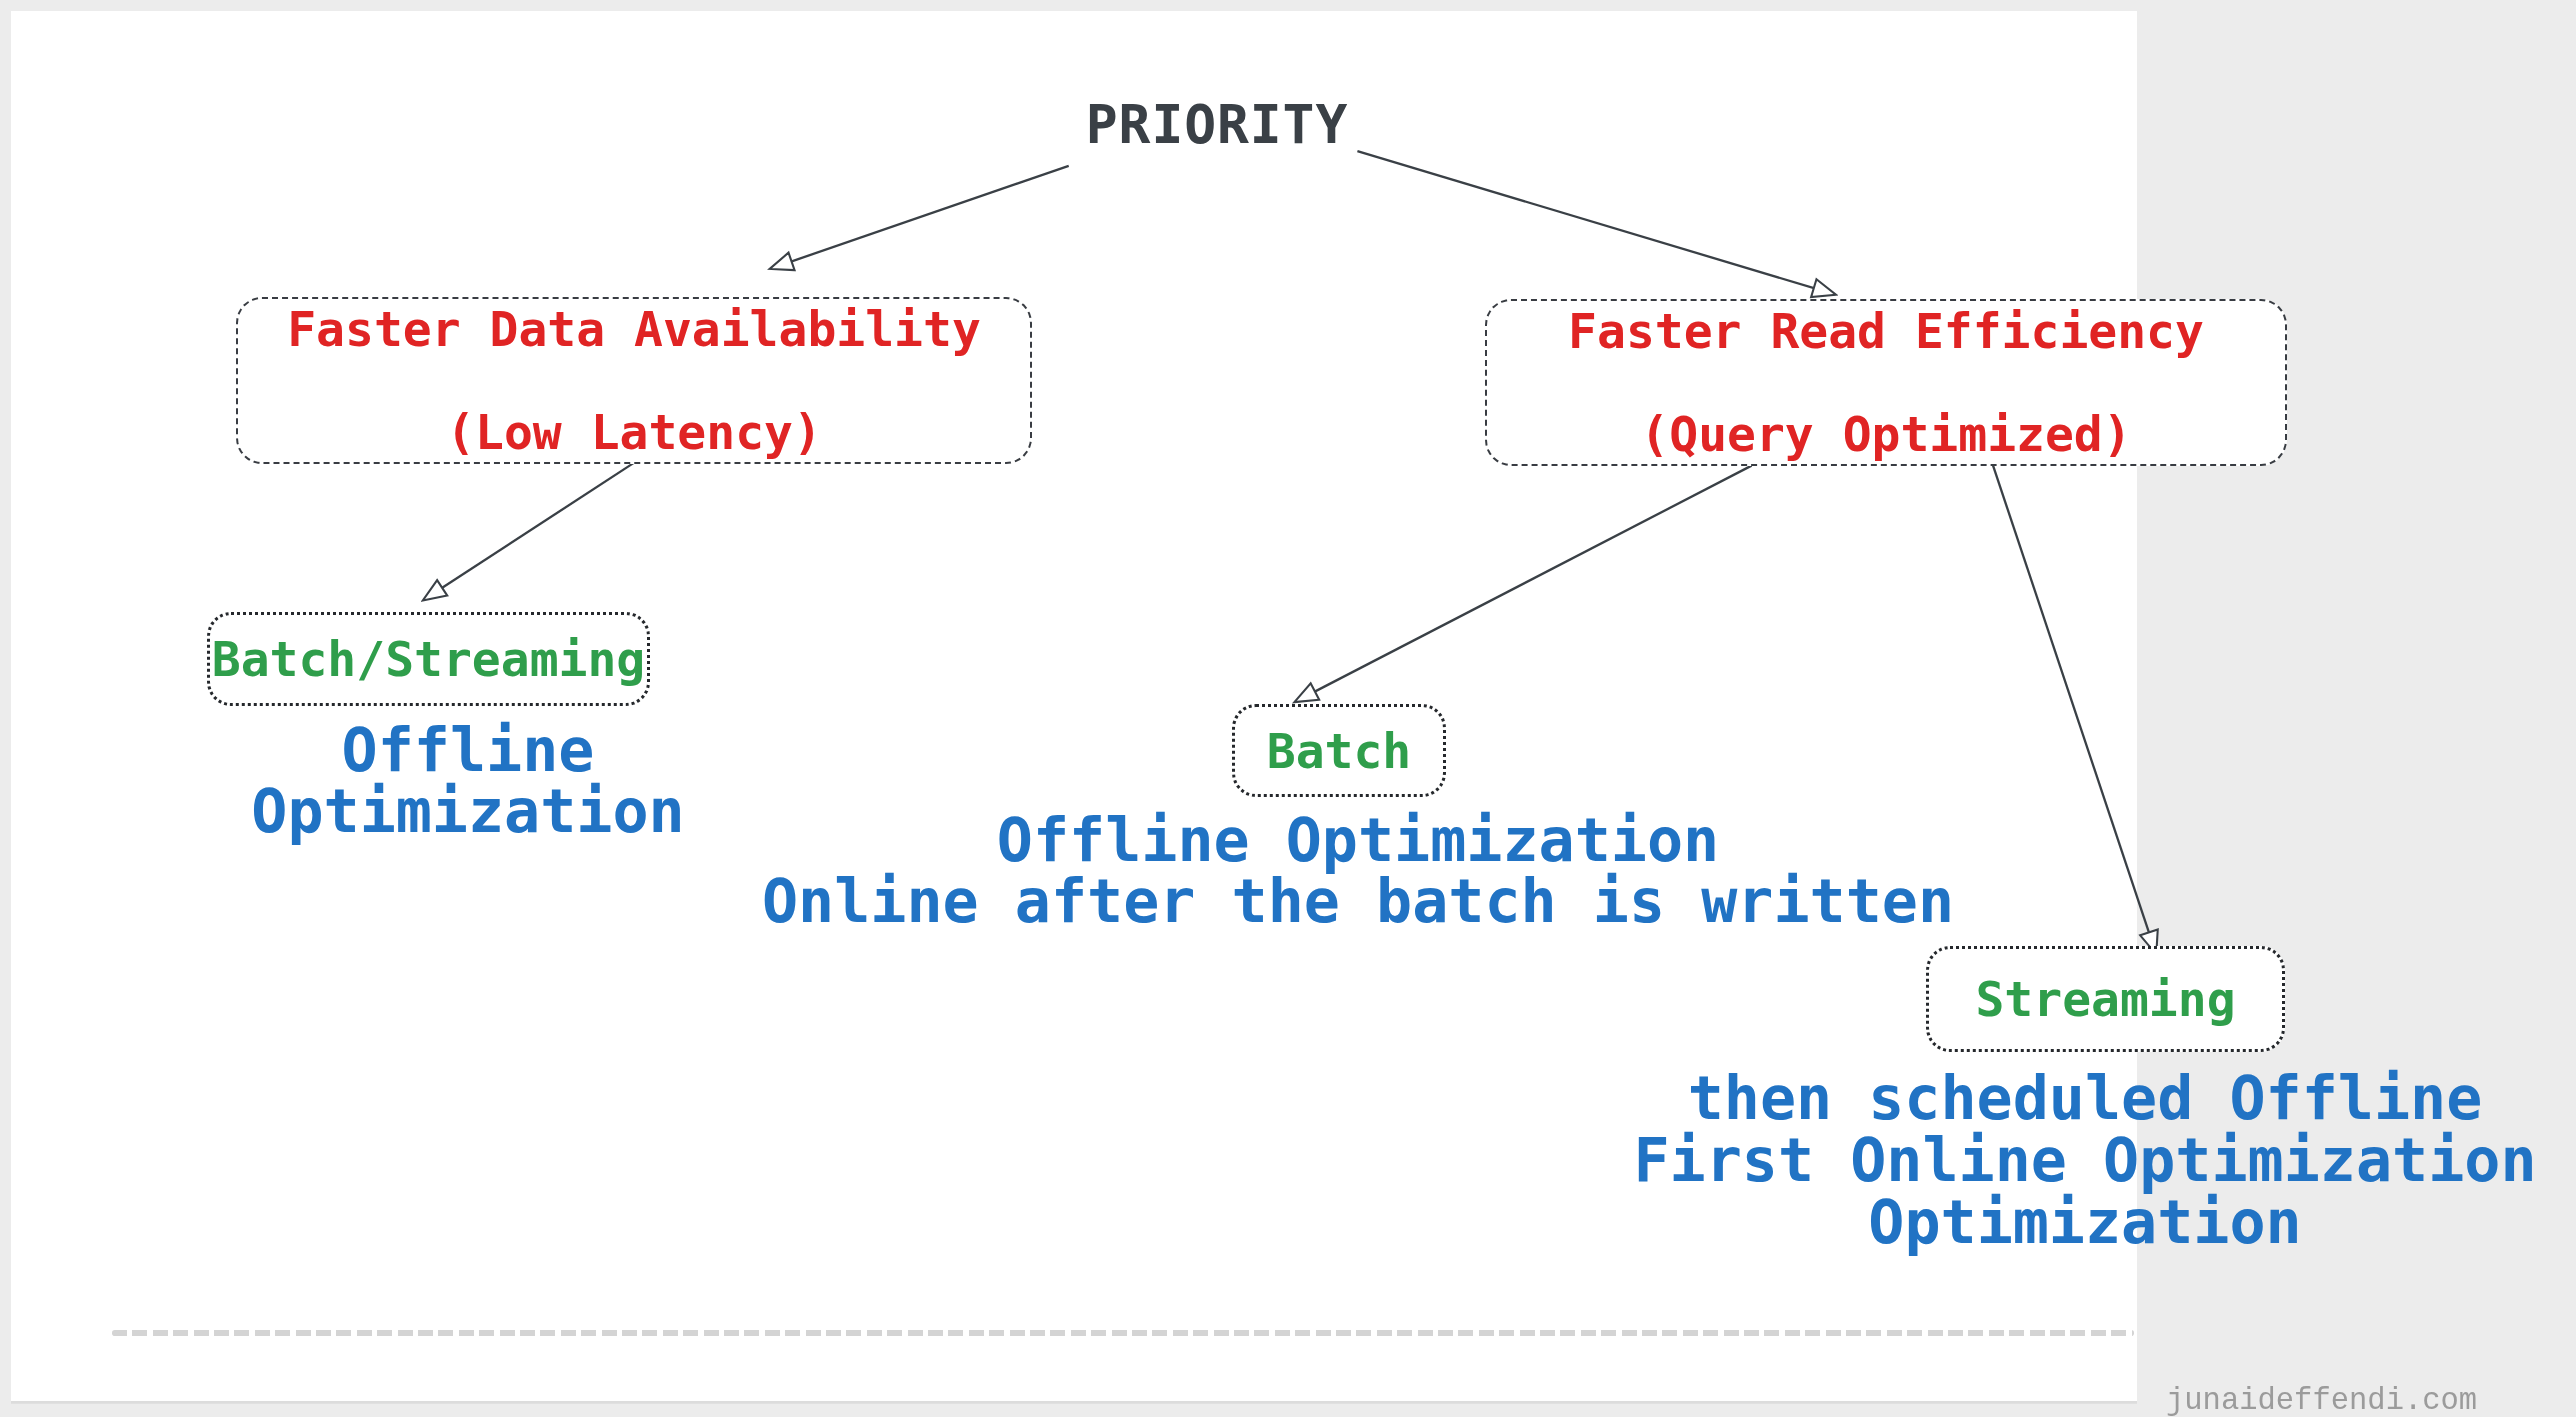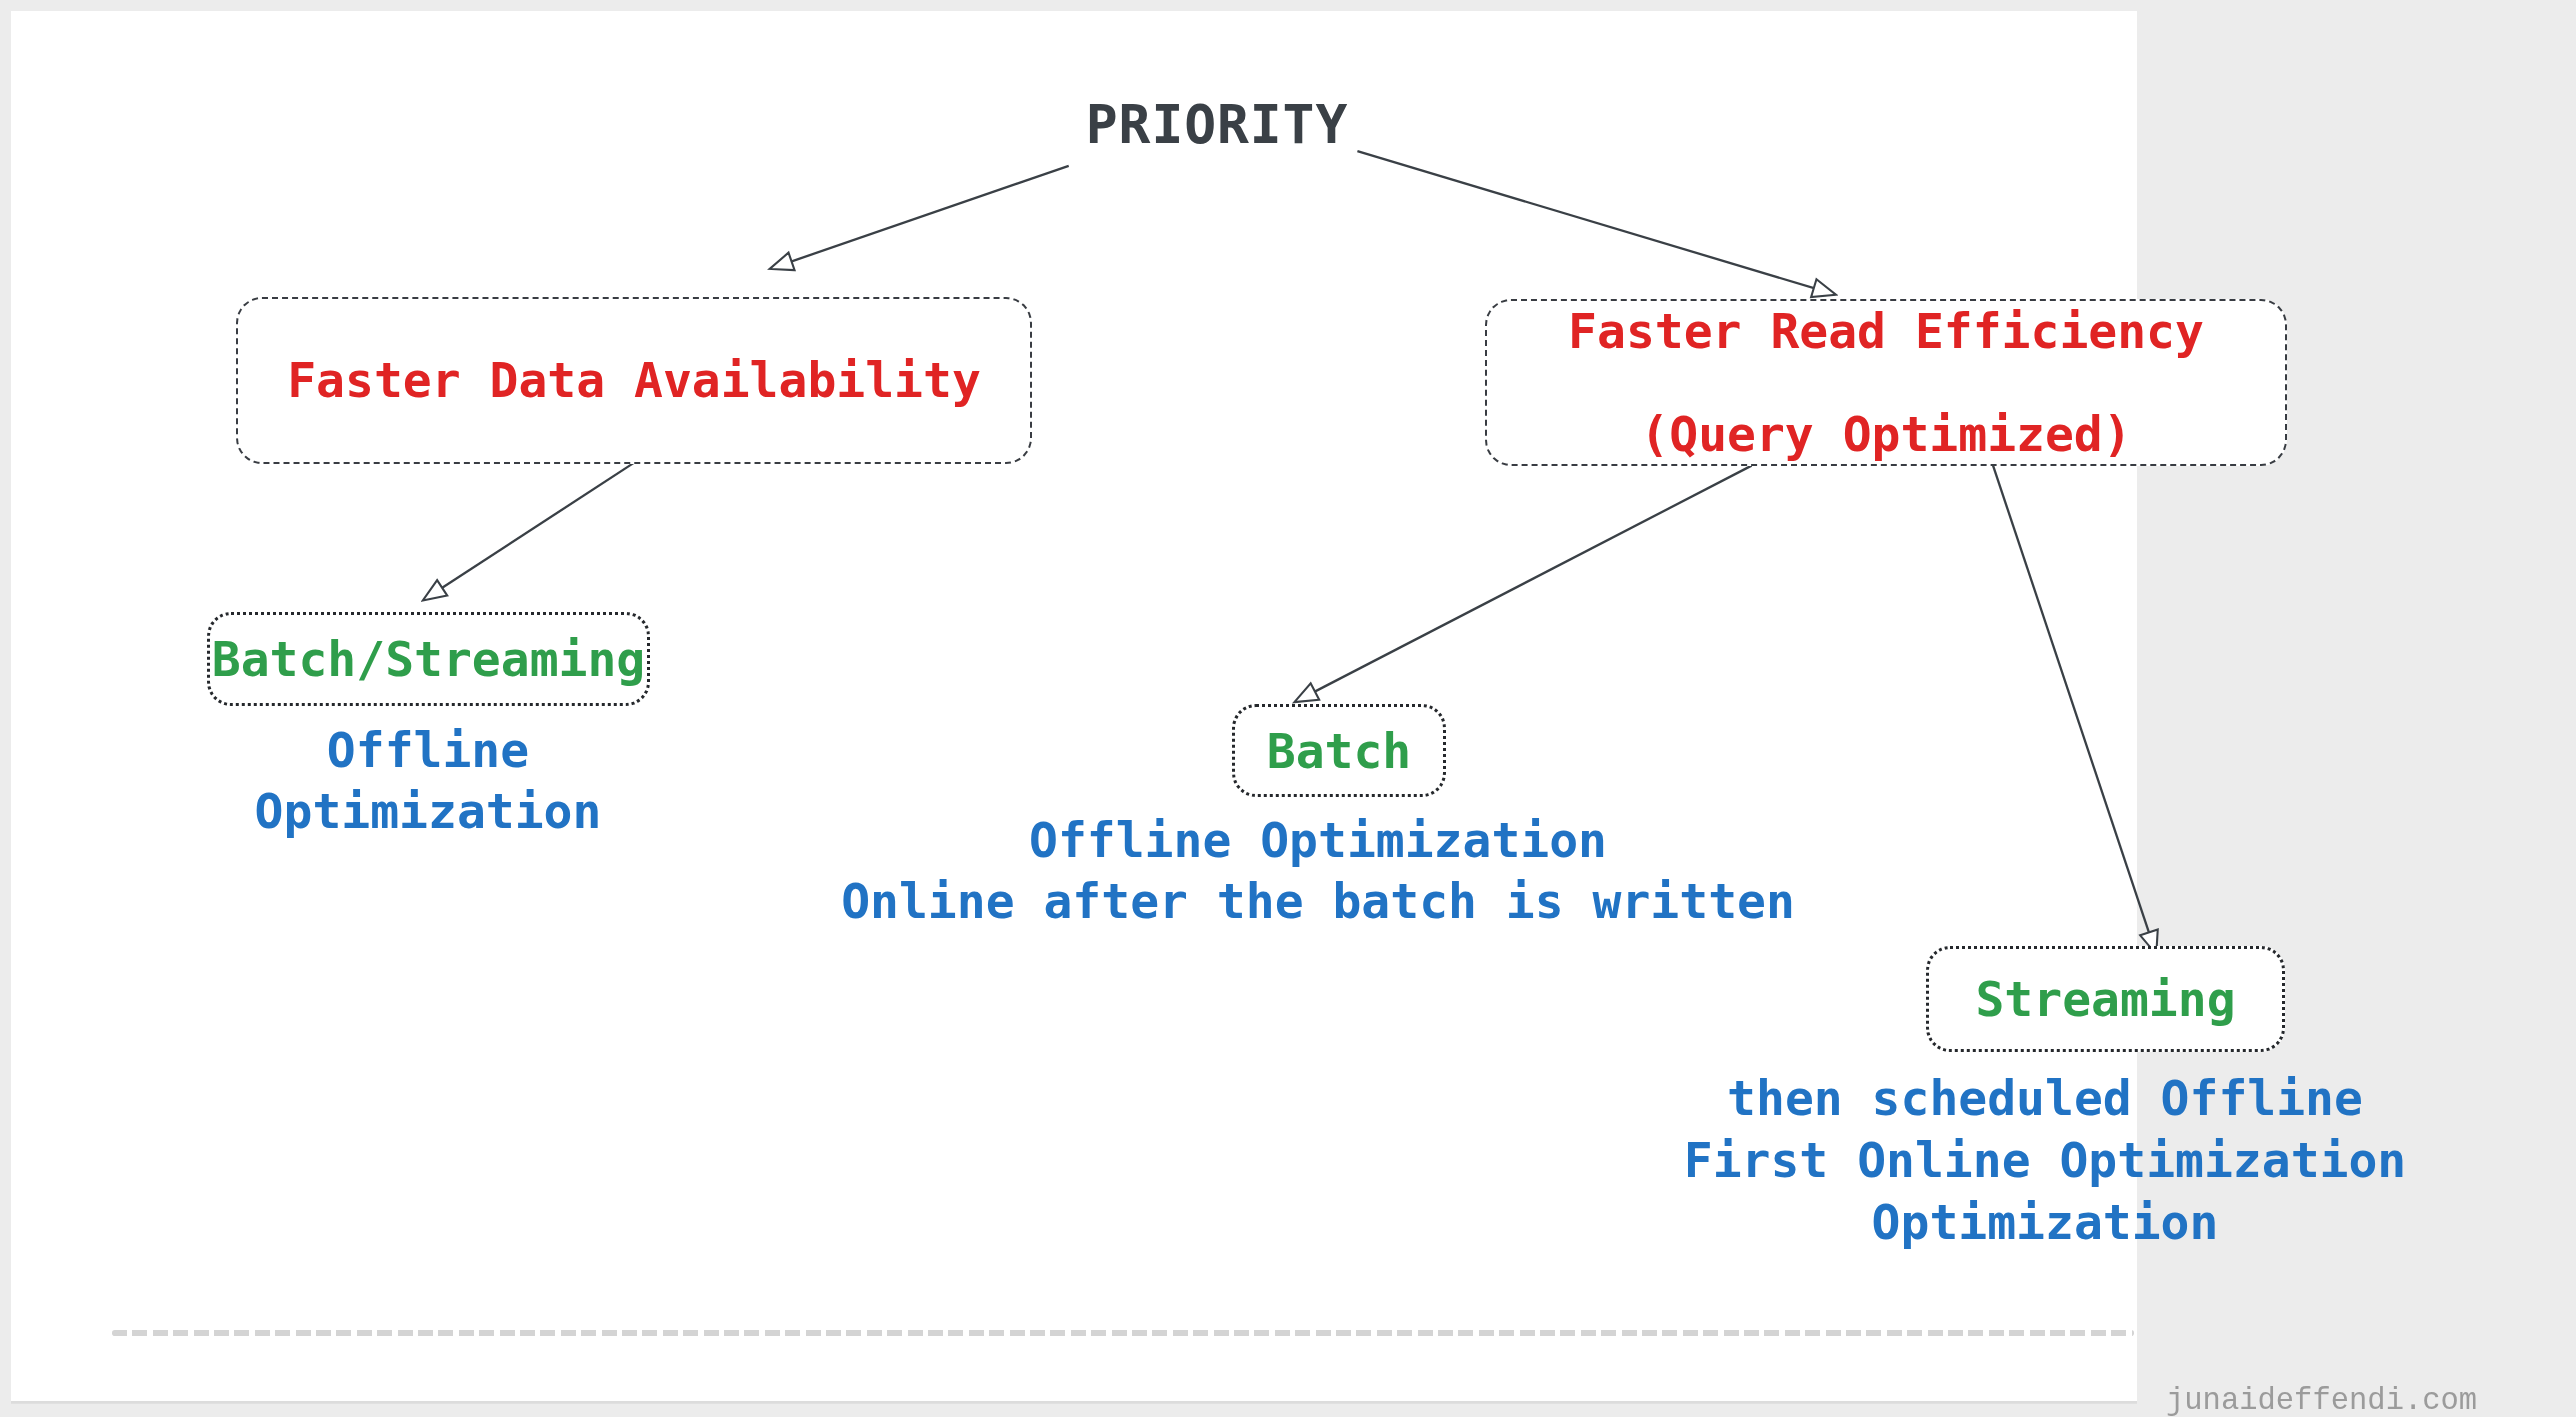--- a/index.html
+++ b/index.html
@@ -29,21 +29,21 @@
     box-sizing:border-box;background:#fff;gap:36px;
   }
   .node.dashed{border:2.8px dashed #383c42;border-radius:26px;}
   .node.dotted{border:3.7px dotted #25282c;border-radius:24px;}
 
   .red-text{color:#e02424;font-size:48px;font-weight:bold;line-height:67px;white-space:nowrap;}
   .green-text{color:#2f9e4b;font-size:48px;font-weight:bold;line-height:56px;white-space:nowrap;}
 
   .note{
     position:absolute;transform:translateX(-50%);
-    color:#2173c4;font-size:48px;font-weight:bold;text-align:center;white-space:nowrap;
+    color:#2173c4;font-size:60px;font-weight:bold;text-align:center;white-space:nowrap;margin-left:40px;
   }
   .note div{line-height:61px;}
   .note.wide div{line-height:62px;}
 
   .box-left  {left:236px; top:297px; width:796px; height:167px;}
   .box-right {left:1485px;top:299px; width:802px; height:167px;}
   .box-bs    {left:207px; top:612px; width:443px; height:94px;}
   .box-batch {left:1232px;top:704px; width:214px; height:93px;}
   .box-stream{left:1926px;top:946px;width:359px; height:106px;}
 
@@ -78,20 +78,21 @@
     <line x1="1467" y1="163" x2="1983" y2="318" stroke="#3a4046" stroke-width="2.5" marker-end="url(#arrowhead)"></line>
     <line x1="685" y1="500" x2="458" y2="648" stroke="#3a4046" stroke-width="2.5" marker-end="url(#arrowhead)"></line>
     <line x1="1893" y1="503" x2="1400" y2="758" stroke="#3a4046" stroke-width="2.5" marker-end="url(#arrowhead)"></line>
     <line x1="2154" y1="503" x2="2330" y2="1030" stroke="#3a4046" stroke-width="2.5" marker-end="url(#arrowhead)"></line>
   </svg>
 
   <div class="title">PRIORITY</div>
 
   <div class="node dashed box-left">
     <div class="red-text">Faster Data Availability</div>
+    <div class="red-text">(Low Latency)</div>
   </div>
 
   <div class="node dashed box-right">
     <div class="red-text">Faster Read Efficiency</div>
     <div class="red-text">(Query Optimized)</div>
   </div>
 
   <div class="node dotted box-bs">
     <div class="green-text">Batch/Streaming</div>
   </div>

